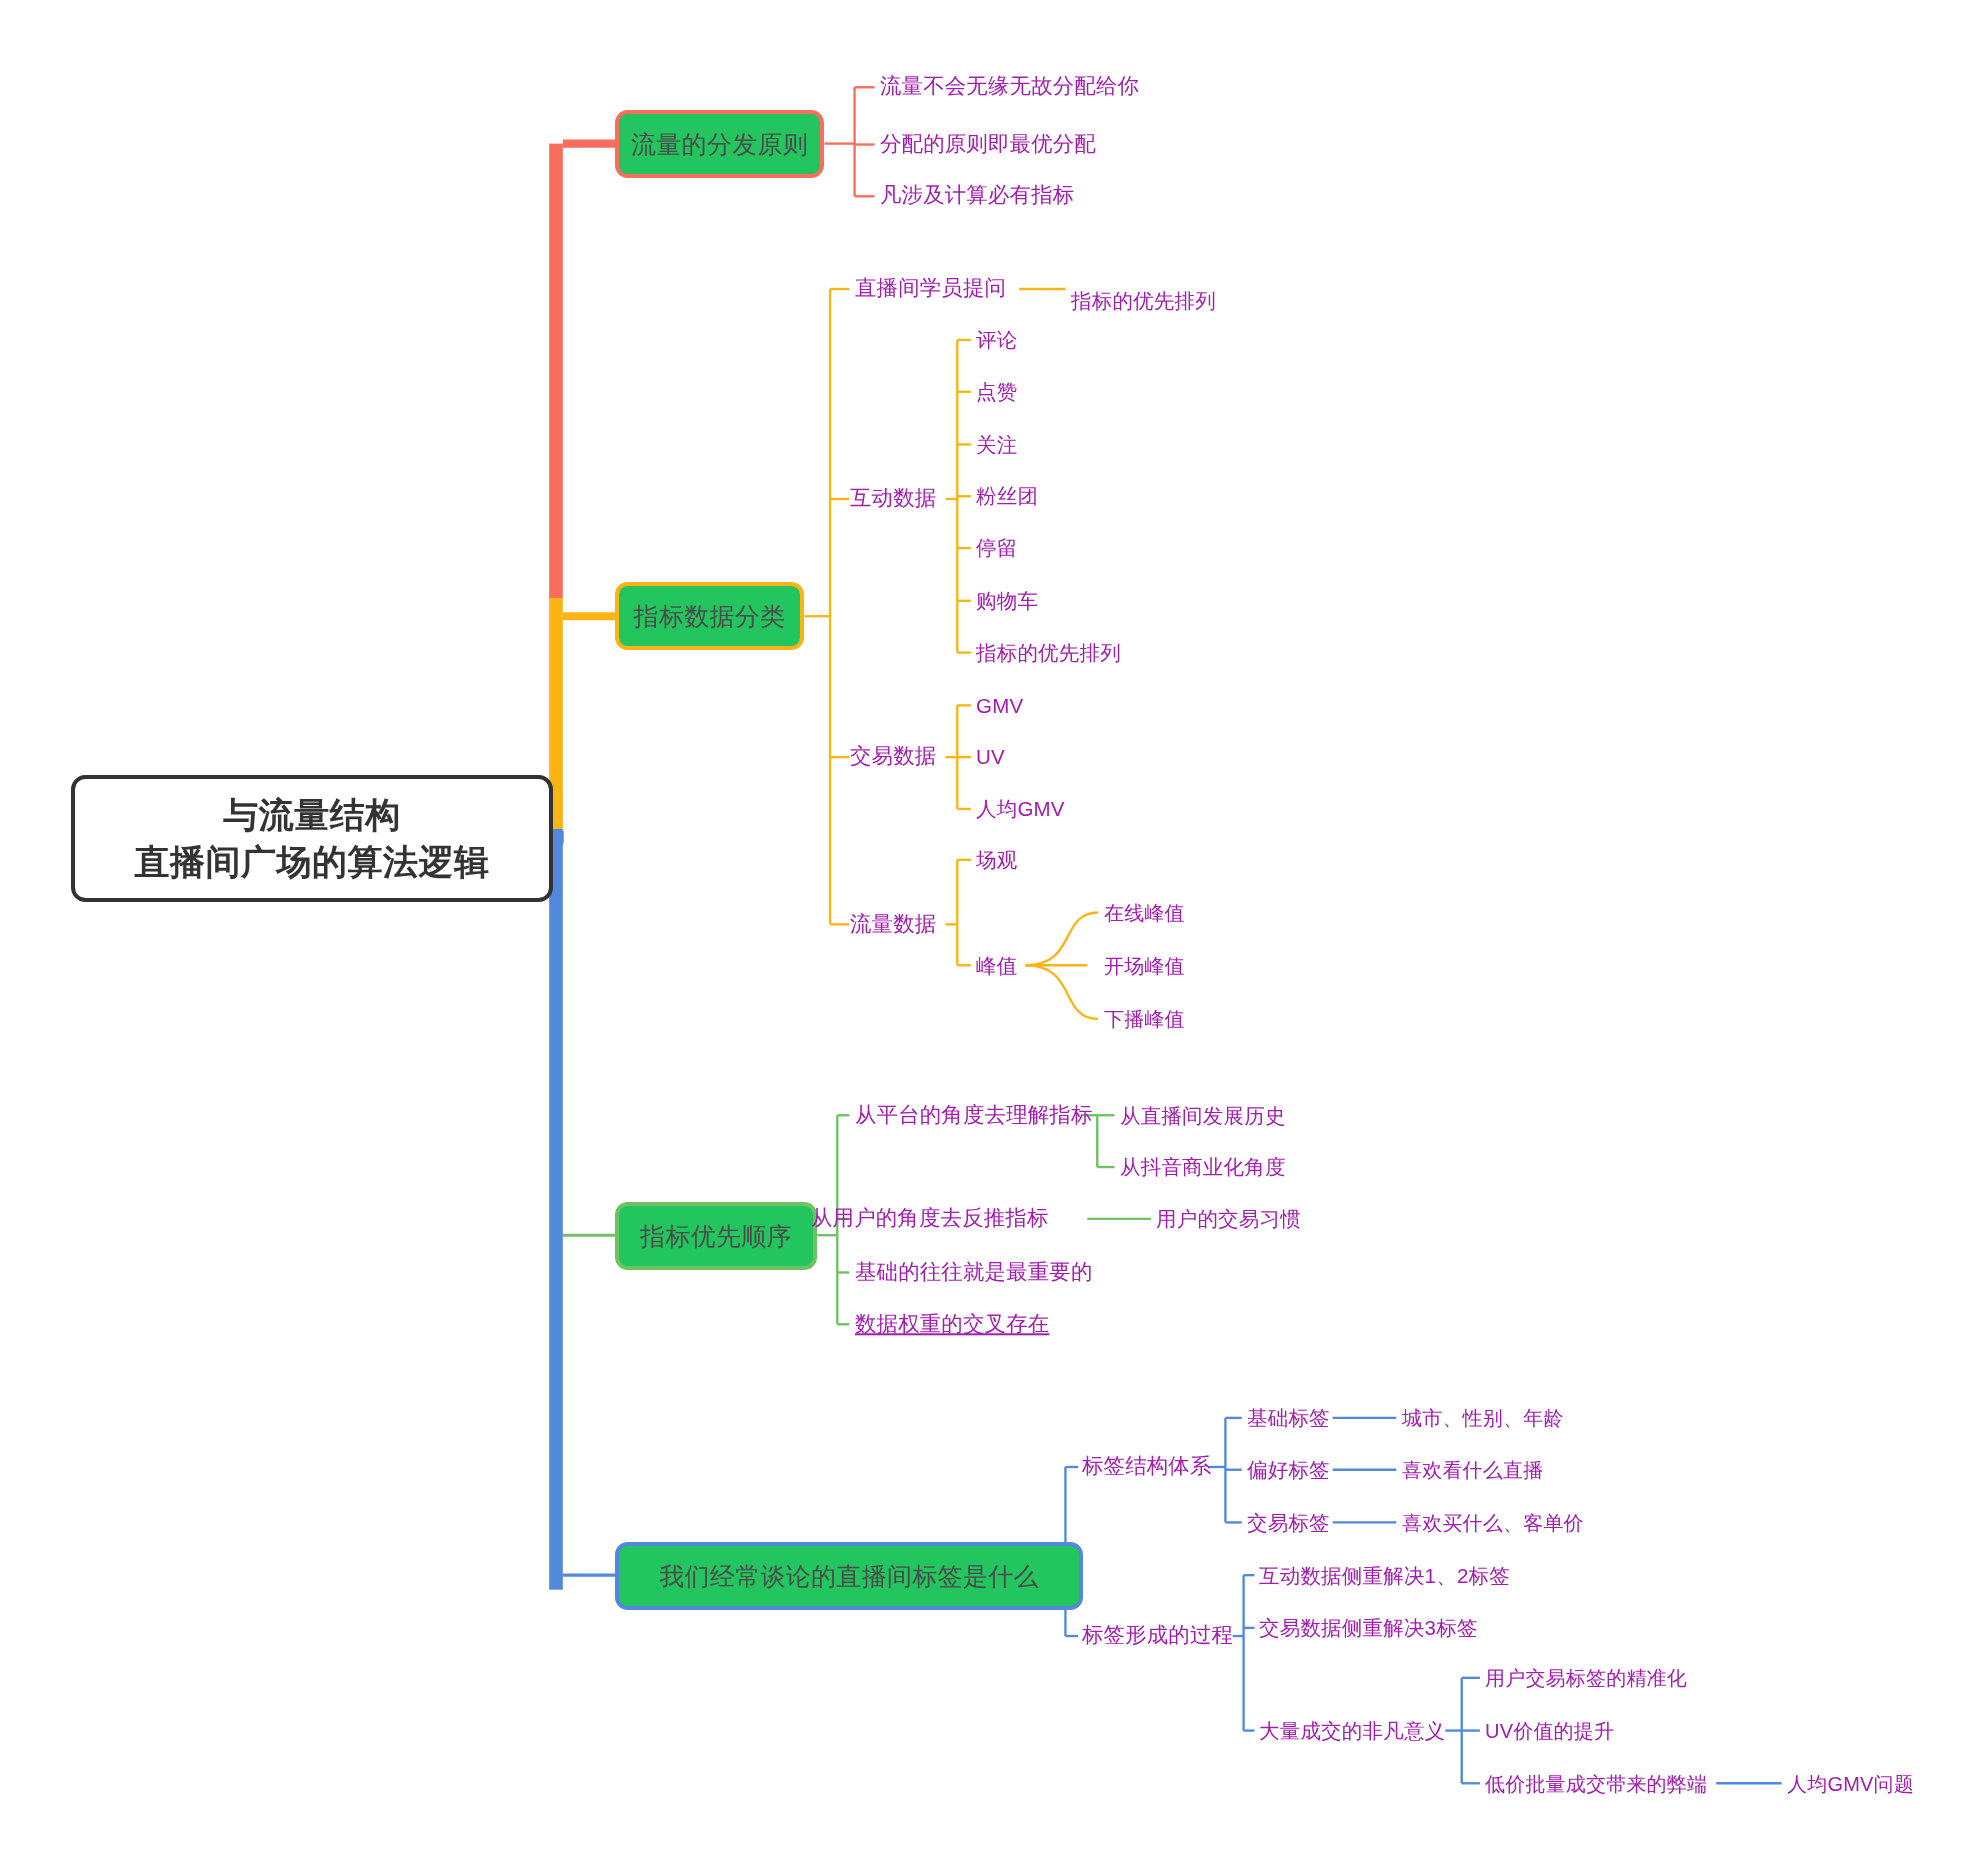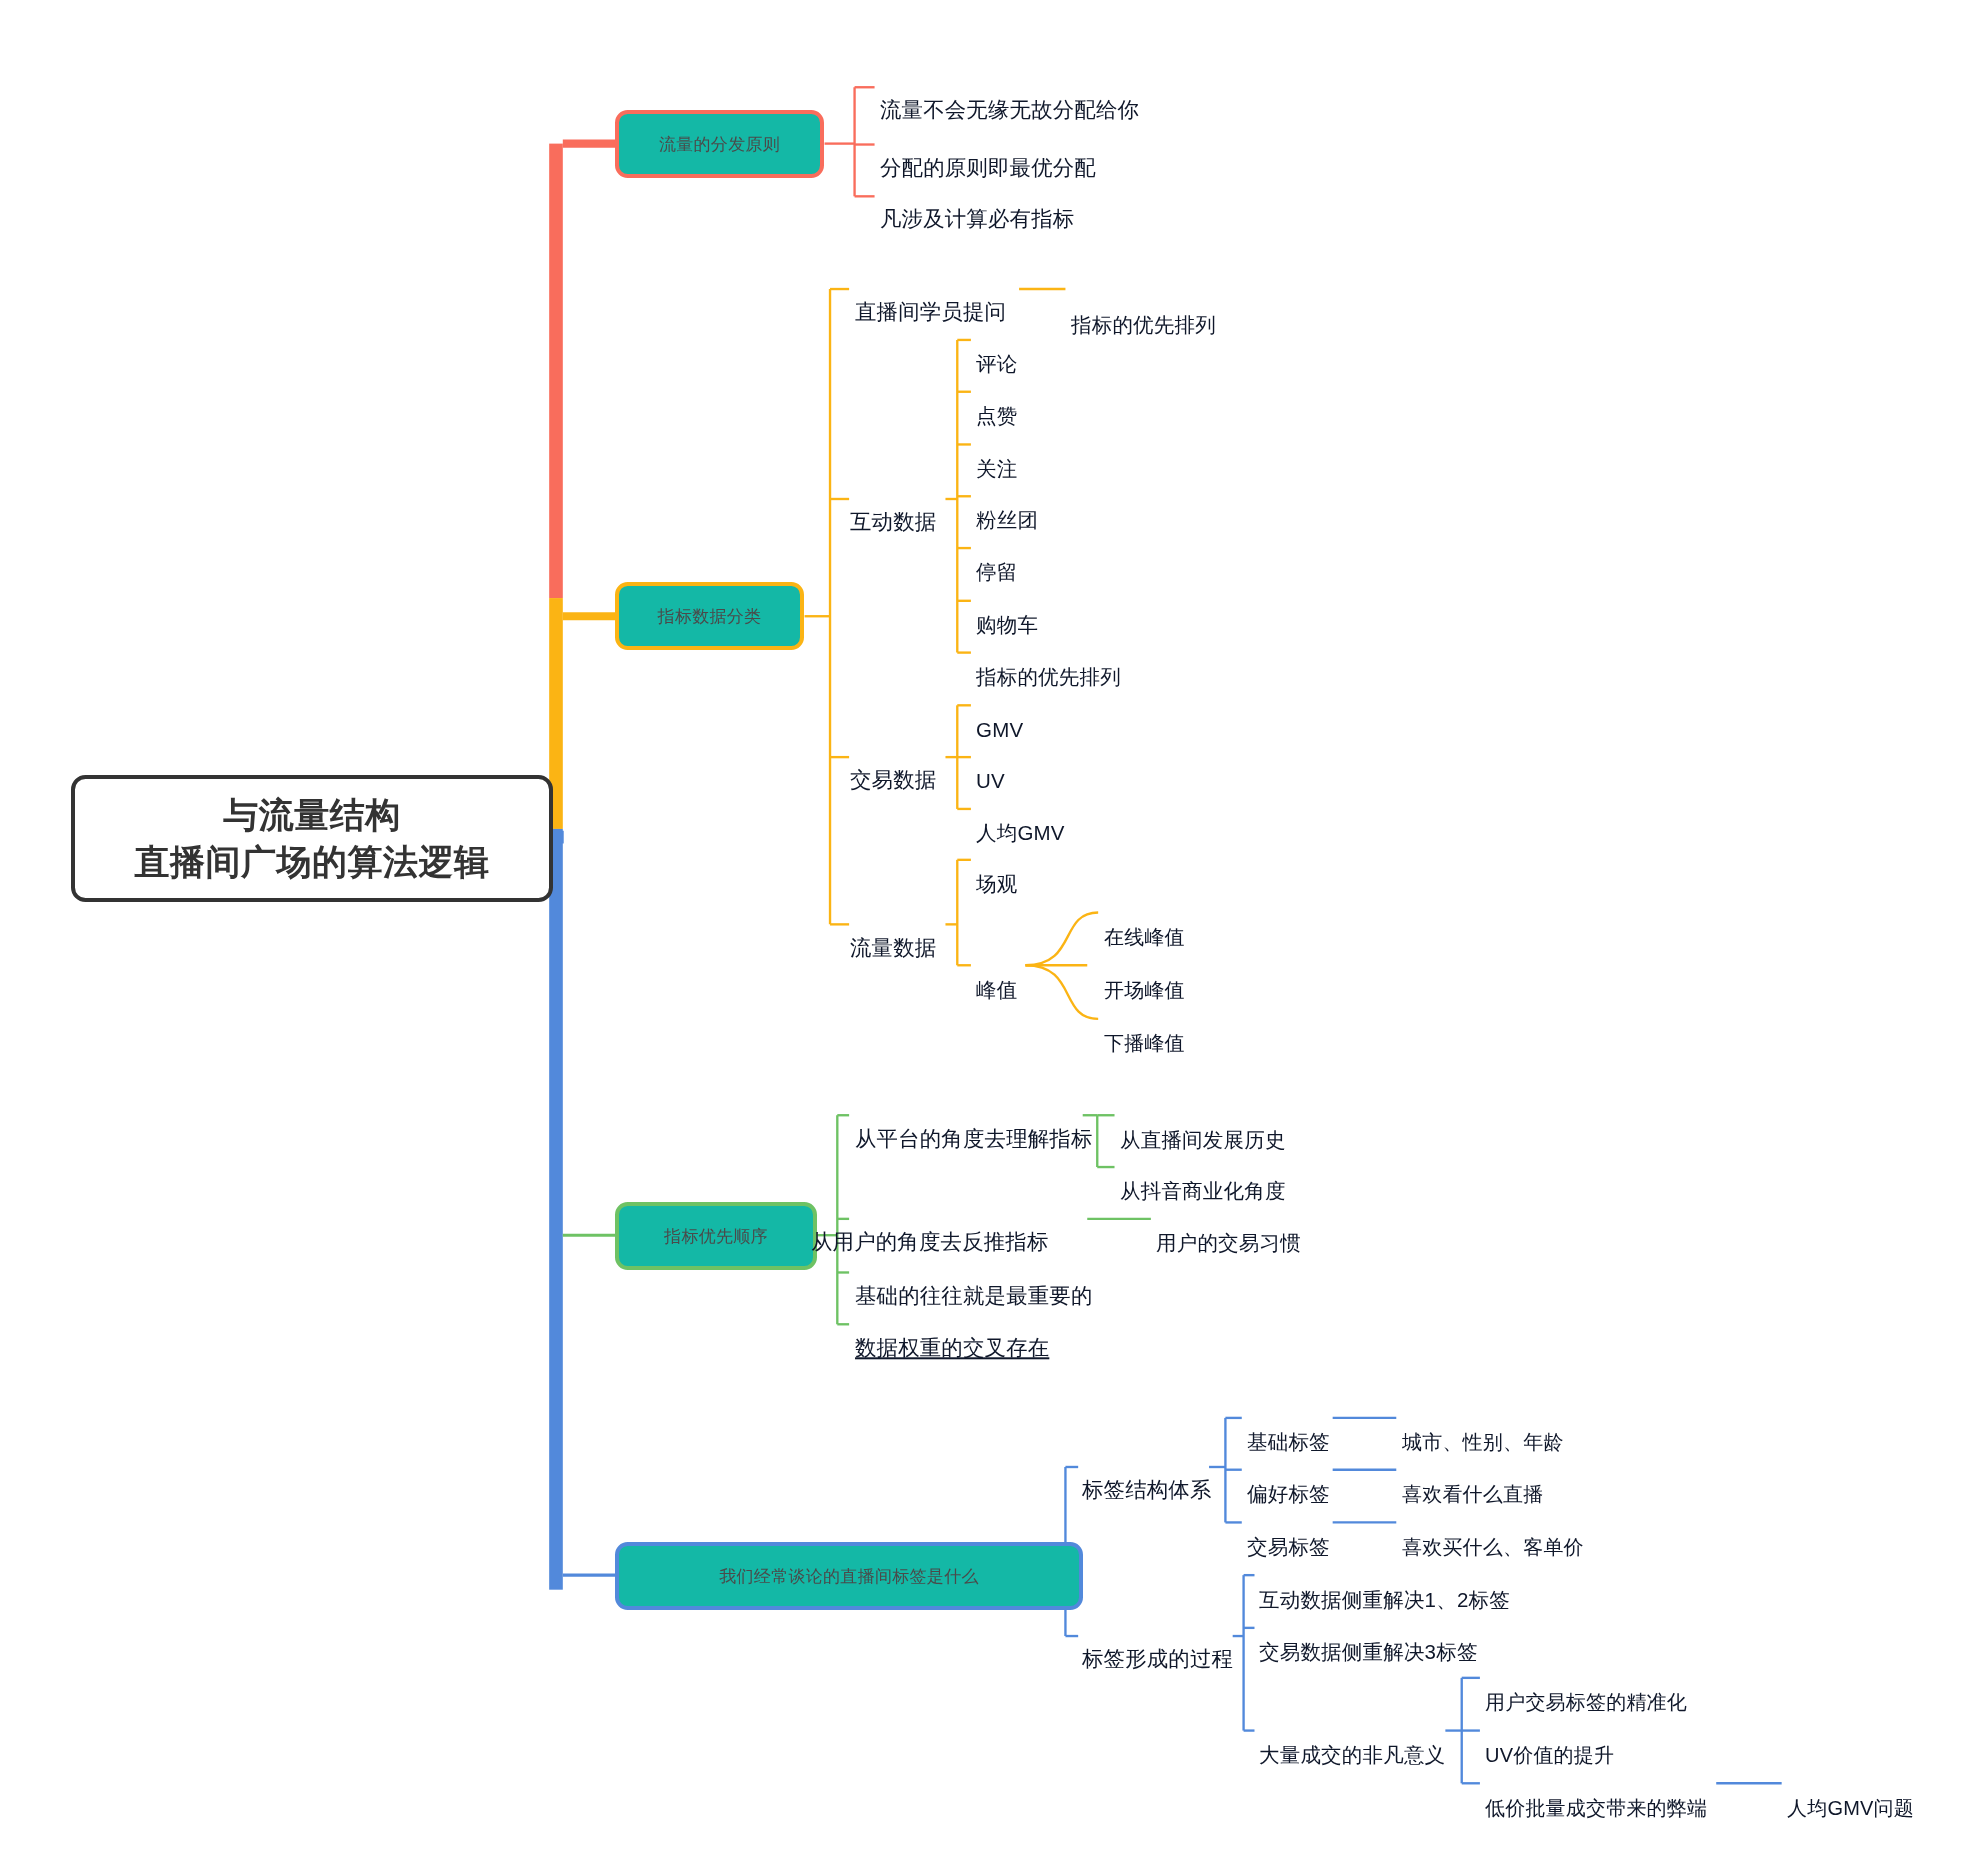--- a/index.html
+++ b/index.html
@@ -38,46 +38,45 @@
     font-size: 35px;
     line-height: 1.32;
     letter-spacing: 0.5px;
     padding: 5.5px 12.7px;
   }
   .root-node span { display: block; }
   
   .branch-node {
     position: absolute;
     box-sizing: border-box;
-    background: #14b8a6;
+    background: #22c55e;
     border: 4.5px solid #cccccc;
     border-radius: 12.7px;
     display: flex;
     align-items: center;
     justify-content: center;
     color: #4a4a4a;
-    font-size: 17px;
+    font-size: 25px;
     white-space: nowrap;
     padding: 0 18px;
     letter-spacing: 0.3px;
   }
   .branch-node.c-red    { border-color: #f96d5c; }
   .branch-node.c-orange { border-color: #fbb414; }
   .branch-node.c-green  { border-color: #6ec264; }
   .branch-node.c-blue   { border-color: #5289db; }
   
   .tnode {
     position: absolute;
-    color: #0f172a;
+    color: #a21caf;
     font-size: 21px;
     white-space: nowrap;
     line-height: 1;
     letter-spacing: 0.2px;
     transform: translateY(-50%);
-    margin-top: 24px;
   }
   .tnode.lvl2 { font-size: 21.4px; }
   .tnode.lvl3 { font-size: 20.5px; }
   .tnode.lvl4 { font-size: 20px; }
 </style>
 </head>
 <body>
 
 <div id="canvas">
 

